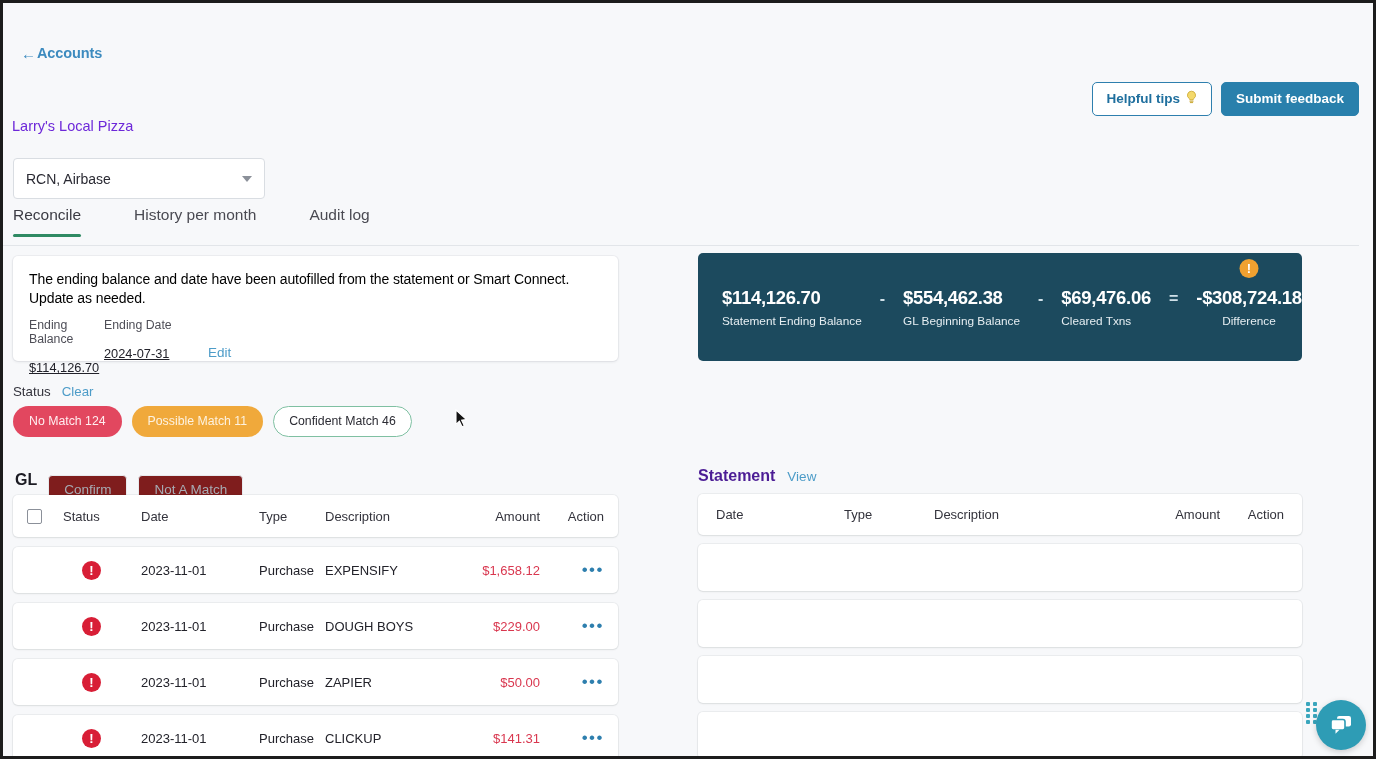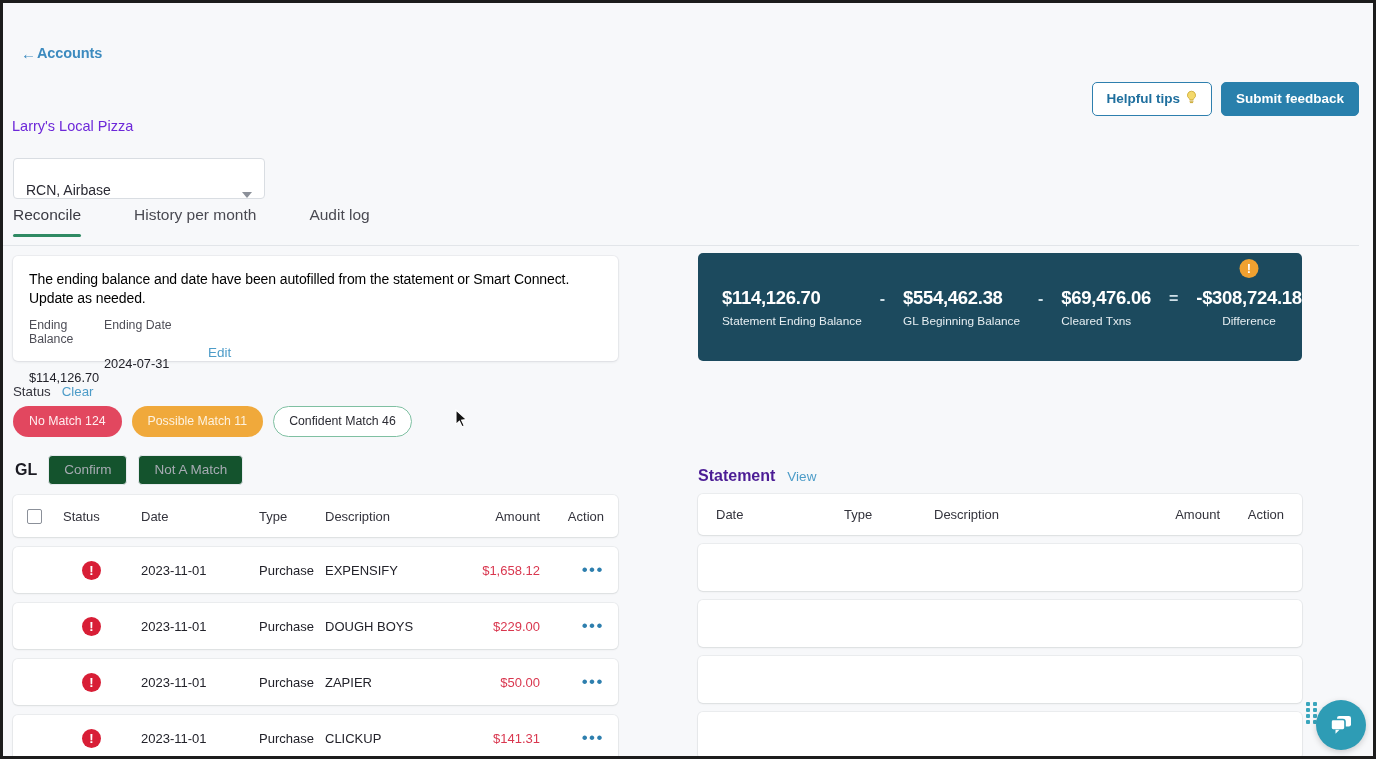--- a/index.html
+++ b/index.html
@@ -117,21 +117,21 @@
   .account-select {
     position: absolute;
     left: 10px;
     top: 155px;
     width: 252px;
     height: 41px;
     background: #ffffff;
     border: 1px solid #d9dde2;
     border-radius: 4px;
     display: flex;
-    align-items: flex-end;
+    align-items: center;
     padding: 0 12px;
     cursor: pointer;
   }
   .account-select .val {
     font-size: 14px;
     color: #2a2a33;
     flex: 1;
   }
   .caret {
     width: 0; height: 0;
@@ -191,21 +191,21 @@
   }
   .info-grid {
     margin-top: 11px;
     display: flex;
     align-items: flex-start;
   }
   .info-col { display: flex; flex-direction: column; }
   .info-col.c1 { width: 75px; }
   .info-col.c2 { width: 104px; }
   .info-label { font-size: 12.3px; color: #4e4e57; }
-  .info-value { font-size: 12.8px; color: #22222a; margin-top: 24px; }
+  .info-value { font-size: 12.8px; color: #22222a; margin-top: 14px; text-decoration: underline; }
   .edit-link {
     font-size: 13.5px;
     color: #4d9cc8;
     cursor: pointer;
     margin-top: 27px;
   }
 
   
   .summary-bar {
     position: absolute;
@@ -294,28 +294,29 @@
   .gl-head {
     position: absolute;
     left: 12px;
     top: 452px;
     display: flex;
     align-items: center;
     gap: 11px;
   }
   .gl-title { font-size: 16px; font-weight: 700; color: #1b1b23; }
   .btn-ghost {
-    background: #14532d;
+    background: #7f1d1d;
     border: 1px solid #e7eaee;
     border-radius: 4px;
     color: #a7abb3;
     font-size: 13.5px;
     padding: 6px 15px 7px;
     cursor: pointer;
     white-space: nowrap;
+    margin-top: 20px;
   }
 
   
   .tbl-card {
     background: #ffffff;
     border-radius: 5px;
     box-shadow: 0 1px 2px rgba(24,32,44,.08), 0 0 0 1px rgba(24,32,44,.05);
   }
 
   .gl-table {

